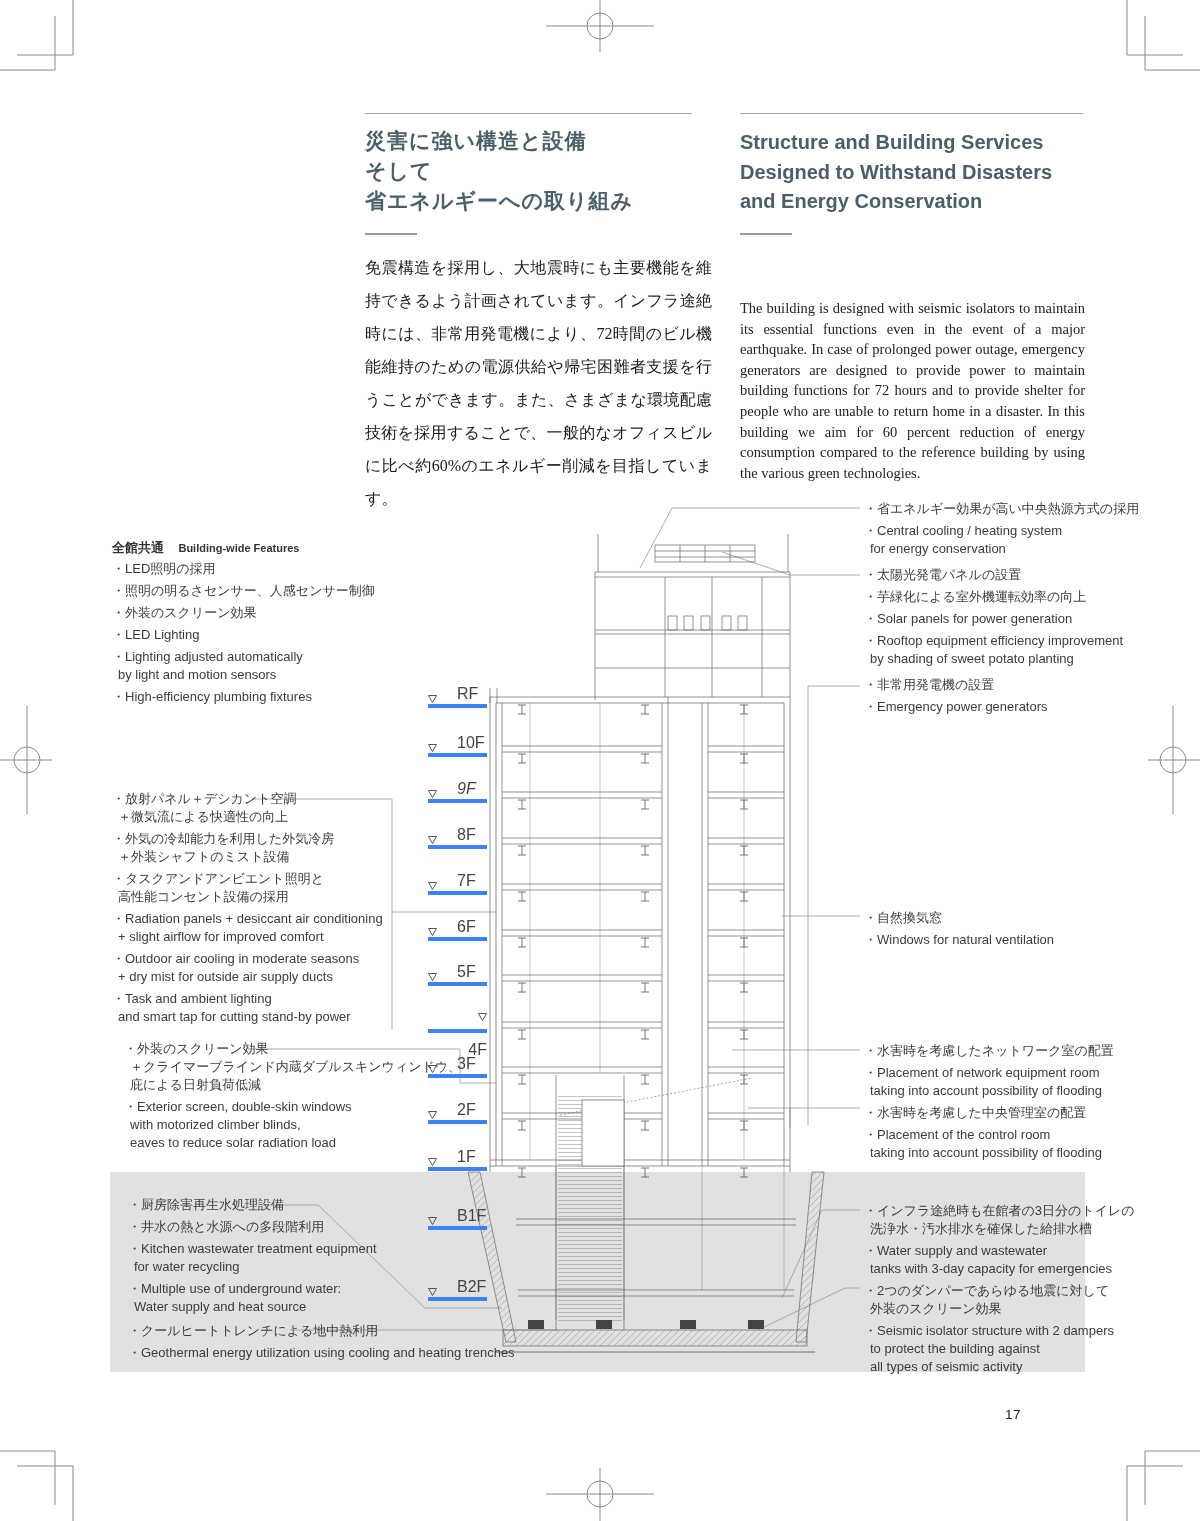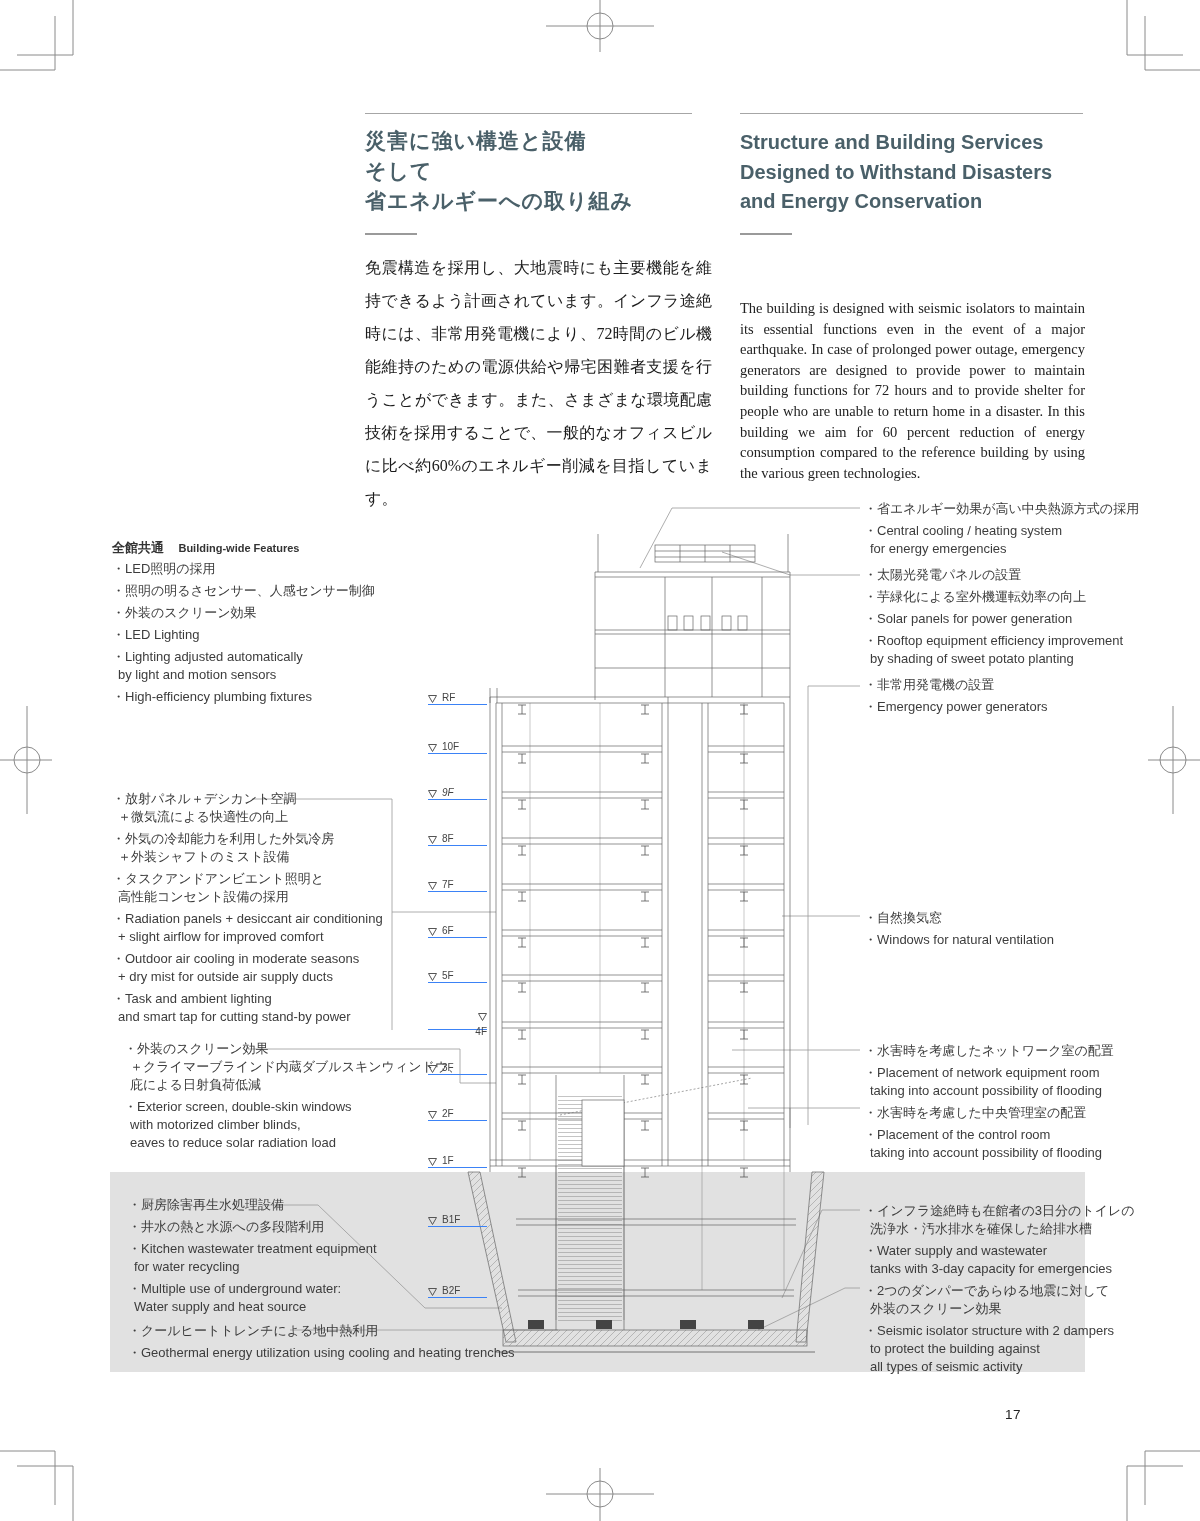--- a/index.html
+++ b/index.html
@@ -18,22 +18,22 @@
   .en-body{position:absolute;left:740px;top:254px;width:345px;
            font-family:"Liberation Serif","DejaVu Serif",serif;
            font-size:14.5px;line-height:20.6px;color:#222;text-align:justify;margin-top:44px;}
   .bw-head{position:absolute;left:112px;top:538px;font-weight:bold;color:#333;}
   .bw-head .jp{font-size:13px;}
   .bw-head .en{font-size:11px;margin-left:10px;}
   .ann{position:absolute;font-size:13px;color:#3c3c3c;}
   .ann-line{line-height:18px;white-space:pre;}
   .ann-line.bullet{margin-top:4px;}
   .ann-line.cont{padding-left:6px;}
-  .floor{position:absolute;left:428px;width:59px;height:15px;border-bottom:1px solid #3b82f6;
-         font-size:10px;color:#444;display:flex;align-items:flex-end;gap:5px;padding-bottom:1px;}
+  .floor{position:absolute;left:428px;width:59px;height:15px;border-bottom:4px solid #3b82f6;
+         font-size:16px;color:#444;display:flex;align-items:flex-end;gap:20px;padding-bottom:1px;}
   .floor .tri{display:inline-block;line-height:0;}
   .page-num{position:absolute;left:1005px;top:1407px;font-size:13.5px;color:#222;letter-spacing:.5px;}
 </style>
 </head>
 <body>
 
 <div class="page">
 
   <svg class="underlay" width="1200" height="1521" viewBox="0 0 1200 1521">
     <defs>
@@ -245,21 +245,21 @@
       <div class="ann-line cont">Water supply and heat source</div>
     </div>
   <div class="ann" style="left:128px;top:1318px;">
       <div class="ann-line bullet">・クールヒートトレンチによる地中熱利用</div>
       <div class="ann-line bullet">・Geothermal energy utilization using cooling and heating trenches</div>
     </div>
 
   <div class="ann" style="left:864px;top:496px;">
       <div class="ann-line bullet">・省エネルギー効果が高い中央熱源方式の採用</div>
       <div class="ann-line bullet">・Central cooling / heating system</div>
-      <div class="ann-line cont">for energy emergencies</div>
+      <div class="ann-line cont">for energy conservation</div>
     </div>
   <div class="ann" style="left:864px;top:562px;">
       <div class="ann-line bullet">・太陽光発電パネルの設置</div>
       <div class="ann-line bullet">・芋緑化による室外機運転効率の向上</div>
       <div class="ann-line bullet">・Solar panels for power generation</div>
       <div class="ann-line bullet">・Rooftop equipment efficiency improvement</div>
       <div class="ann-line cont">by shading of sweet potato planting</div>
     </div>
   <div class="ann" style="left:864px;top:672px;">
       <div class="ann-line bullet">・非常用発電機の設置</div>

